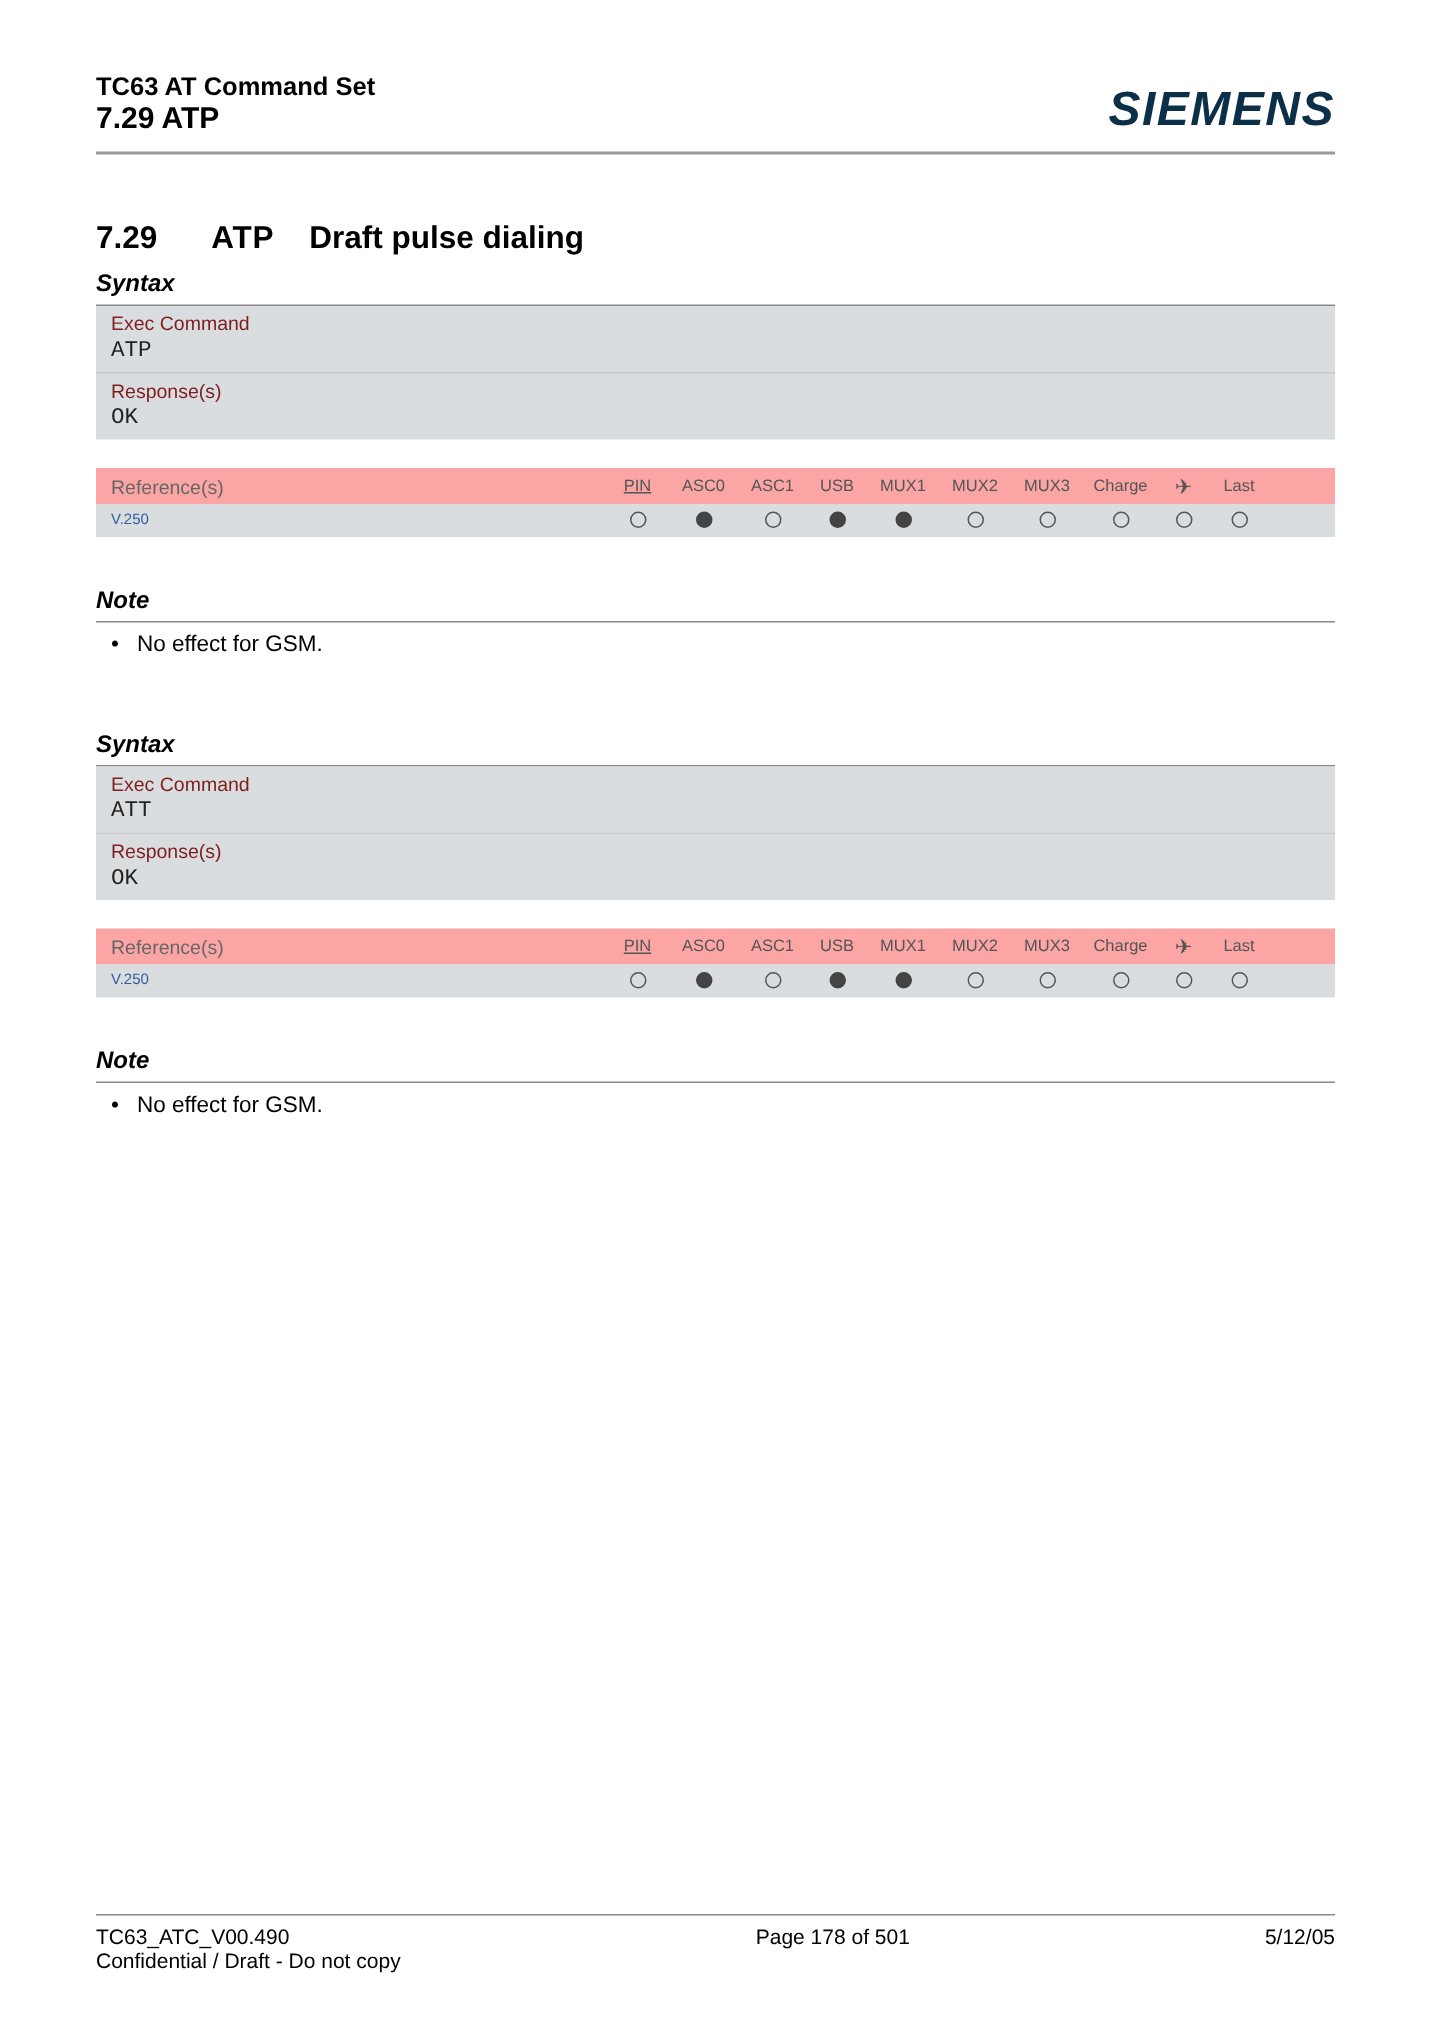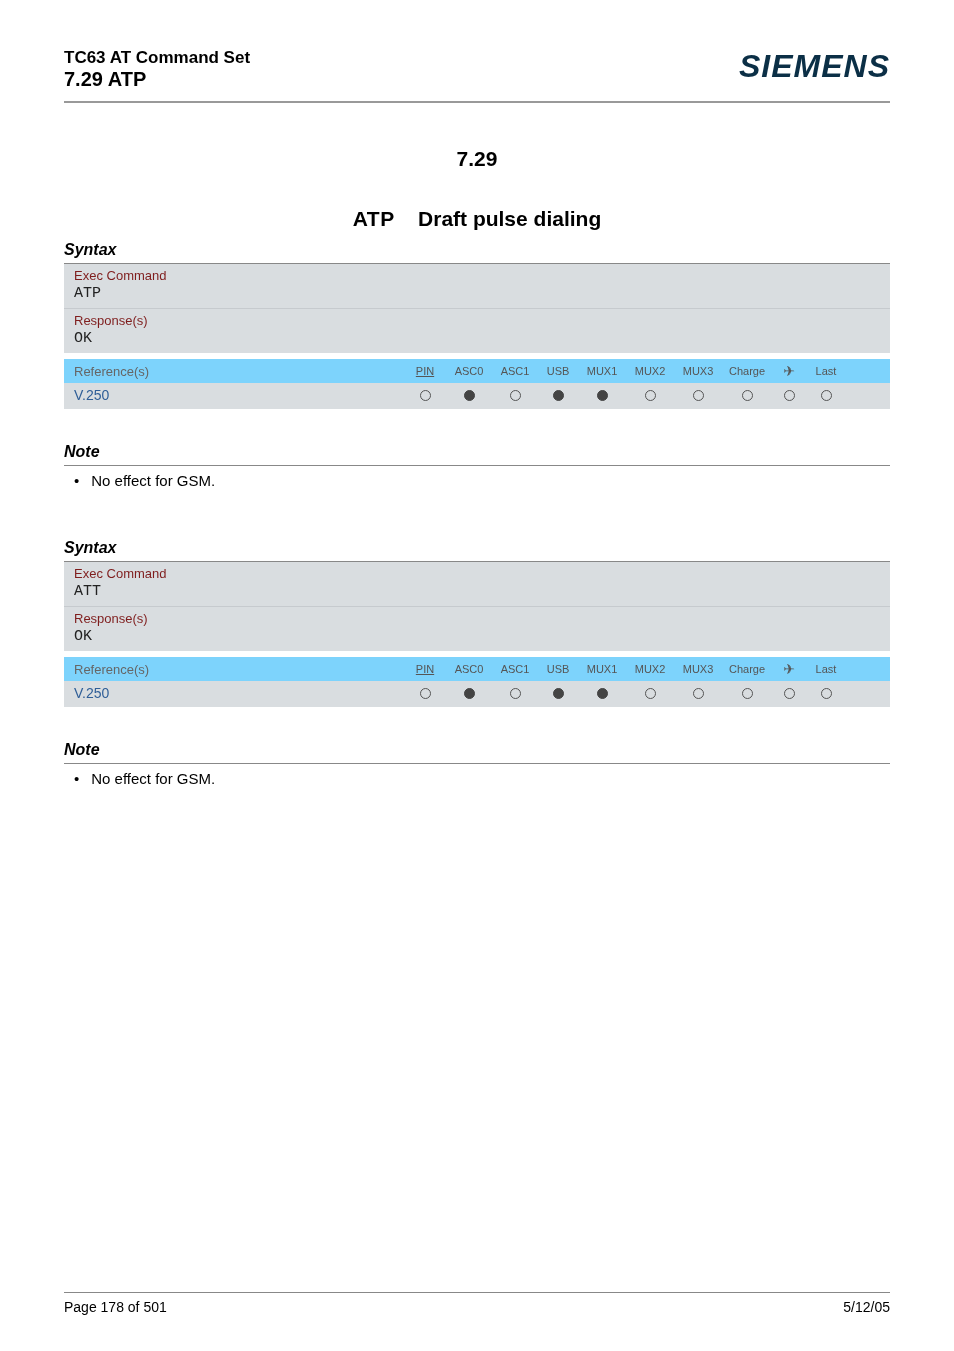--- a/index.html
+++ b/index.html
@@ -1,43 +1,43 @@
 <!DOCTYPE html>
 <html><head>
 <meta charset="utf-8">
 <style>
   * { box-sizing: border-box; margin: 0; padding: 0; }
   html, body { width: 954px; background: #fff; font-family: Arial, Helvetica, sans-serif; color: #000; }
   .page { width: 954px; min-height: 1351px; padding: 48px 64px 30px 64px; position: relative; }
 
-  .topbar { display: flex; justify-content: space-between; align-items: flex-start; margin-bottom: 6px; }
+  .topbar { display: flex; justify-content: space-between; align-items: flex-end; margin-bottom: 6px; }
   .doc-title { font-size: 17px; font-weight: bold; }
   .doc-sub { font-size: 20px; font-weight: bold; }
   .brand { font-size: 32px; font-weight: 900; letter-spacing: 1px; color: #0b2f46; font-family: Arial, Helvetica, sans-serif; font-style: italic; }
 
   hr.top-rule { border: none; border-top: 2px solid #999; margin-top: 10px; margin-bottom: 44px; }
 
-  .sec-heading { display: flex; align-items: center; gap: 36px; font-size: 21px; font-weight: bold; margin-bottom: 10px; flex-direction: column; }
+  .sec-heading { display: flex; align-items: flex-end; gap: 36px; font-size: 21px; font-weight: bold; margin-bottom: 10px; }
   .sec-num {}
   .sec-cmd { letter-spacing: 0.5px; }
   .sec-title {}
 
   .sub-label { font-style: italic; font-weight: bold; font-size: 16px; margin: 10px 0 4px 0; }
   hr.thin { border: none; border-top: 1px solid #888; margin-bottom: 0; }
 
   .greybox { background: #d9dde0; padding: 4px 10px 6px 10px; font-size: 14px; color: #555; }
   .greybox .label { color: #7f1d1d; font-size: 13px; }
   .mono { font-family: "Courier New", Courier, monospace; font-size: 15px; color: #222; margin-top: 2px; }
 
   .ref-row, .val-row { display: flex; align-items: center; }
-  .ref-row { background: #7dd3fc; margin-top: 6px; padding: 4px 0 4px 10px; font-size: 12px; color: #555; }
+  .ref-row { background: #fca5a5; margin-top: 19px; padding: 4px 0 4px 10px; font-size: 12px; color: #555; }
   .val-row { background: #d9dde0; padding: 4px 0 6px 10px; font-size: 14px; }
 
   .ref-left { width: 330px; color: #666; font-size: 13px; }
-  .val-left { width: 330px; color: #2f5e97; font-size: 14px; }
+  .val-left { width: 330px; color: #2f5e97; font-size: 10px; }
 
   .col { text-align: center; font-size: 11px; color: #555; }
   .c-pin   { width: 42px; text-decoration: underline; }
   .c-asc0  { width: 46px; }
   .c-asc1  { width: 46px; }
   .c-usb   { width: 40px; }
   .c-mux1  { width: 48px; }
   .c-mux2  { width: 48px; }
   .c-mux3  { width: 48px; }
   .c-chg   { width: 50px; }
@@ -179,18 +179,22 @@
   <div class="bullet-list">
     <div class="bi">
       <span class="dot">•</span>
       <span>No effect for GSM.</span>
     </div>
   </div>
 
   <div class="footer">
     <hr>
     <div class="footer-row">
+      <div class="footer-left">
+        <div>TC63_ATC_V00.490</div>
+        <div>Confidential / Draft - Do not copy</div>
+      </div>
       <div>Page 178 of 501</div>
       <div>5/12/05</div>
     </div>
   </div>
 
 </div>
 
 </body></html>

